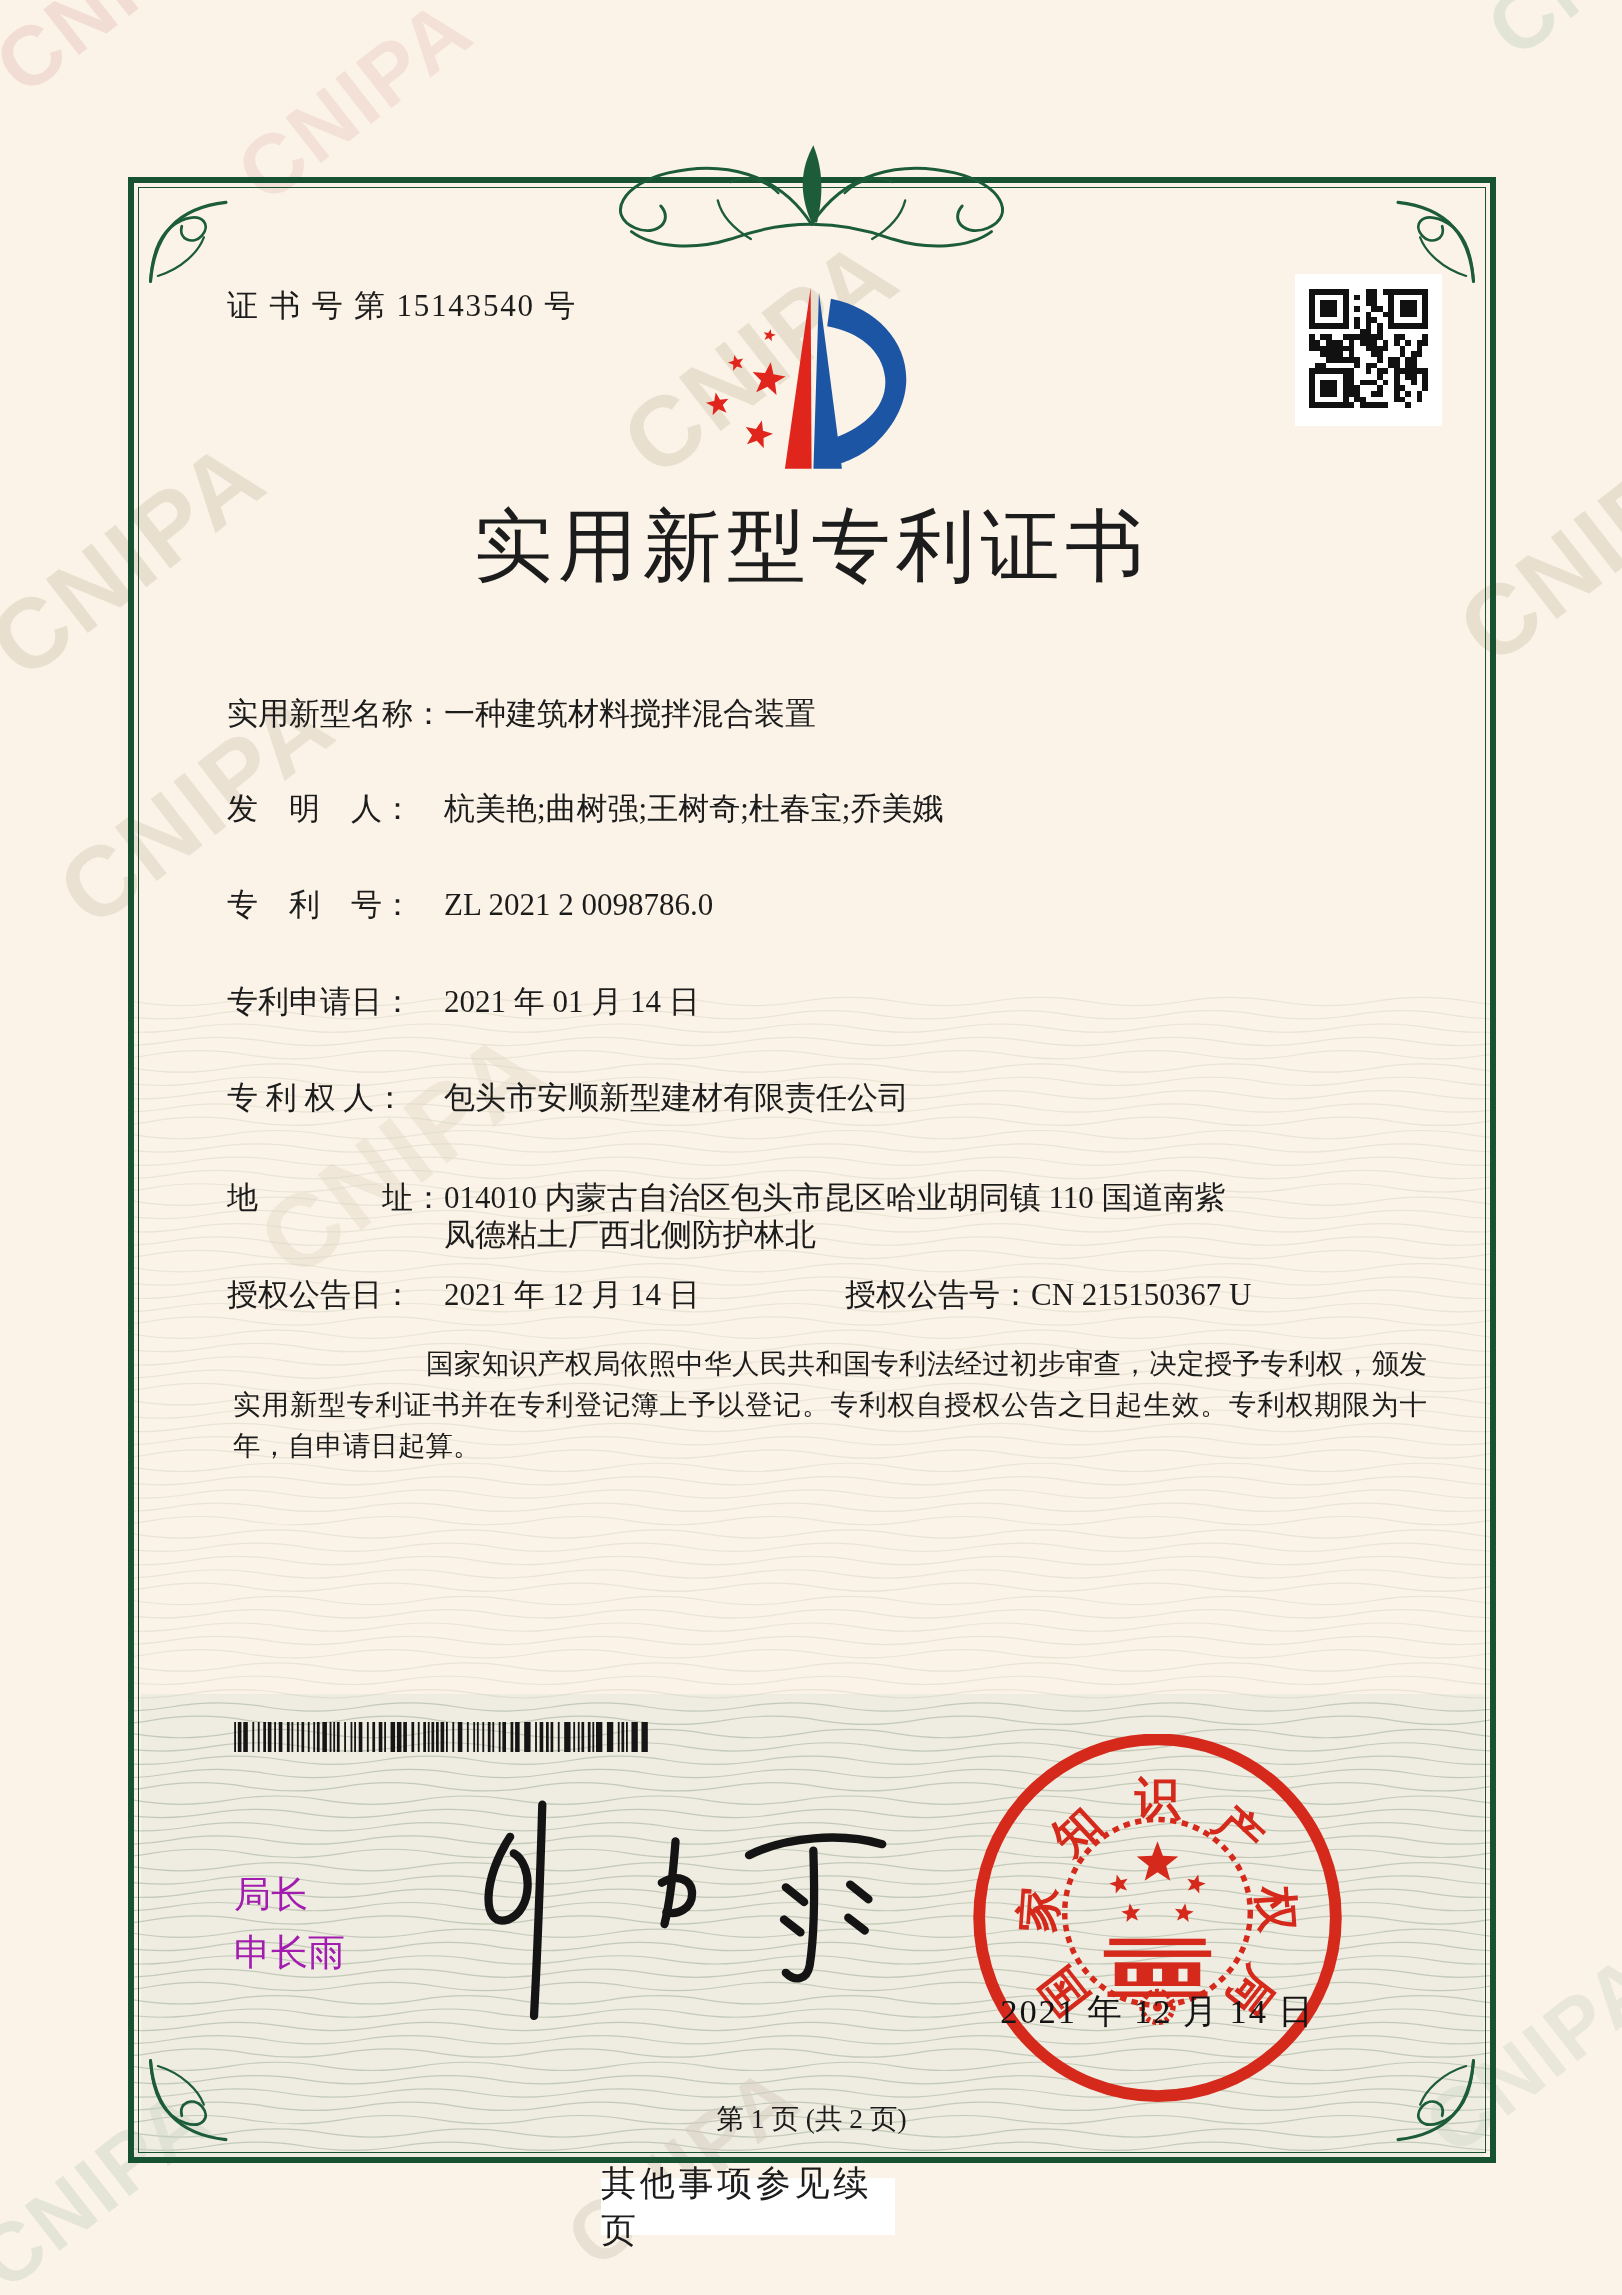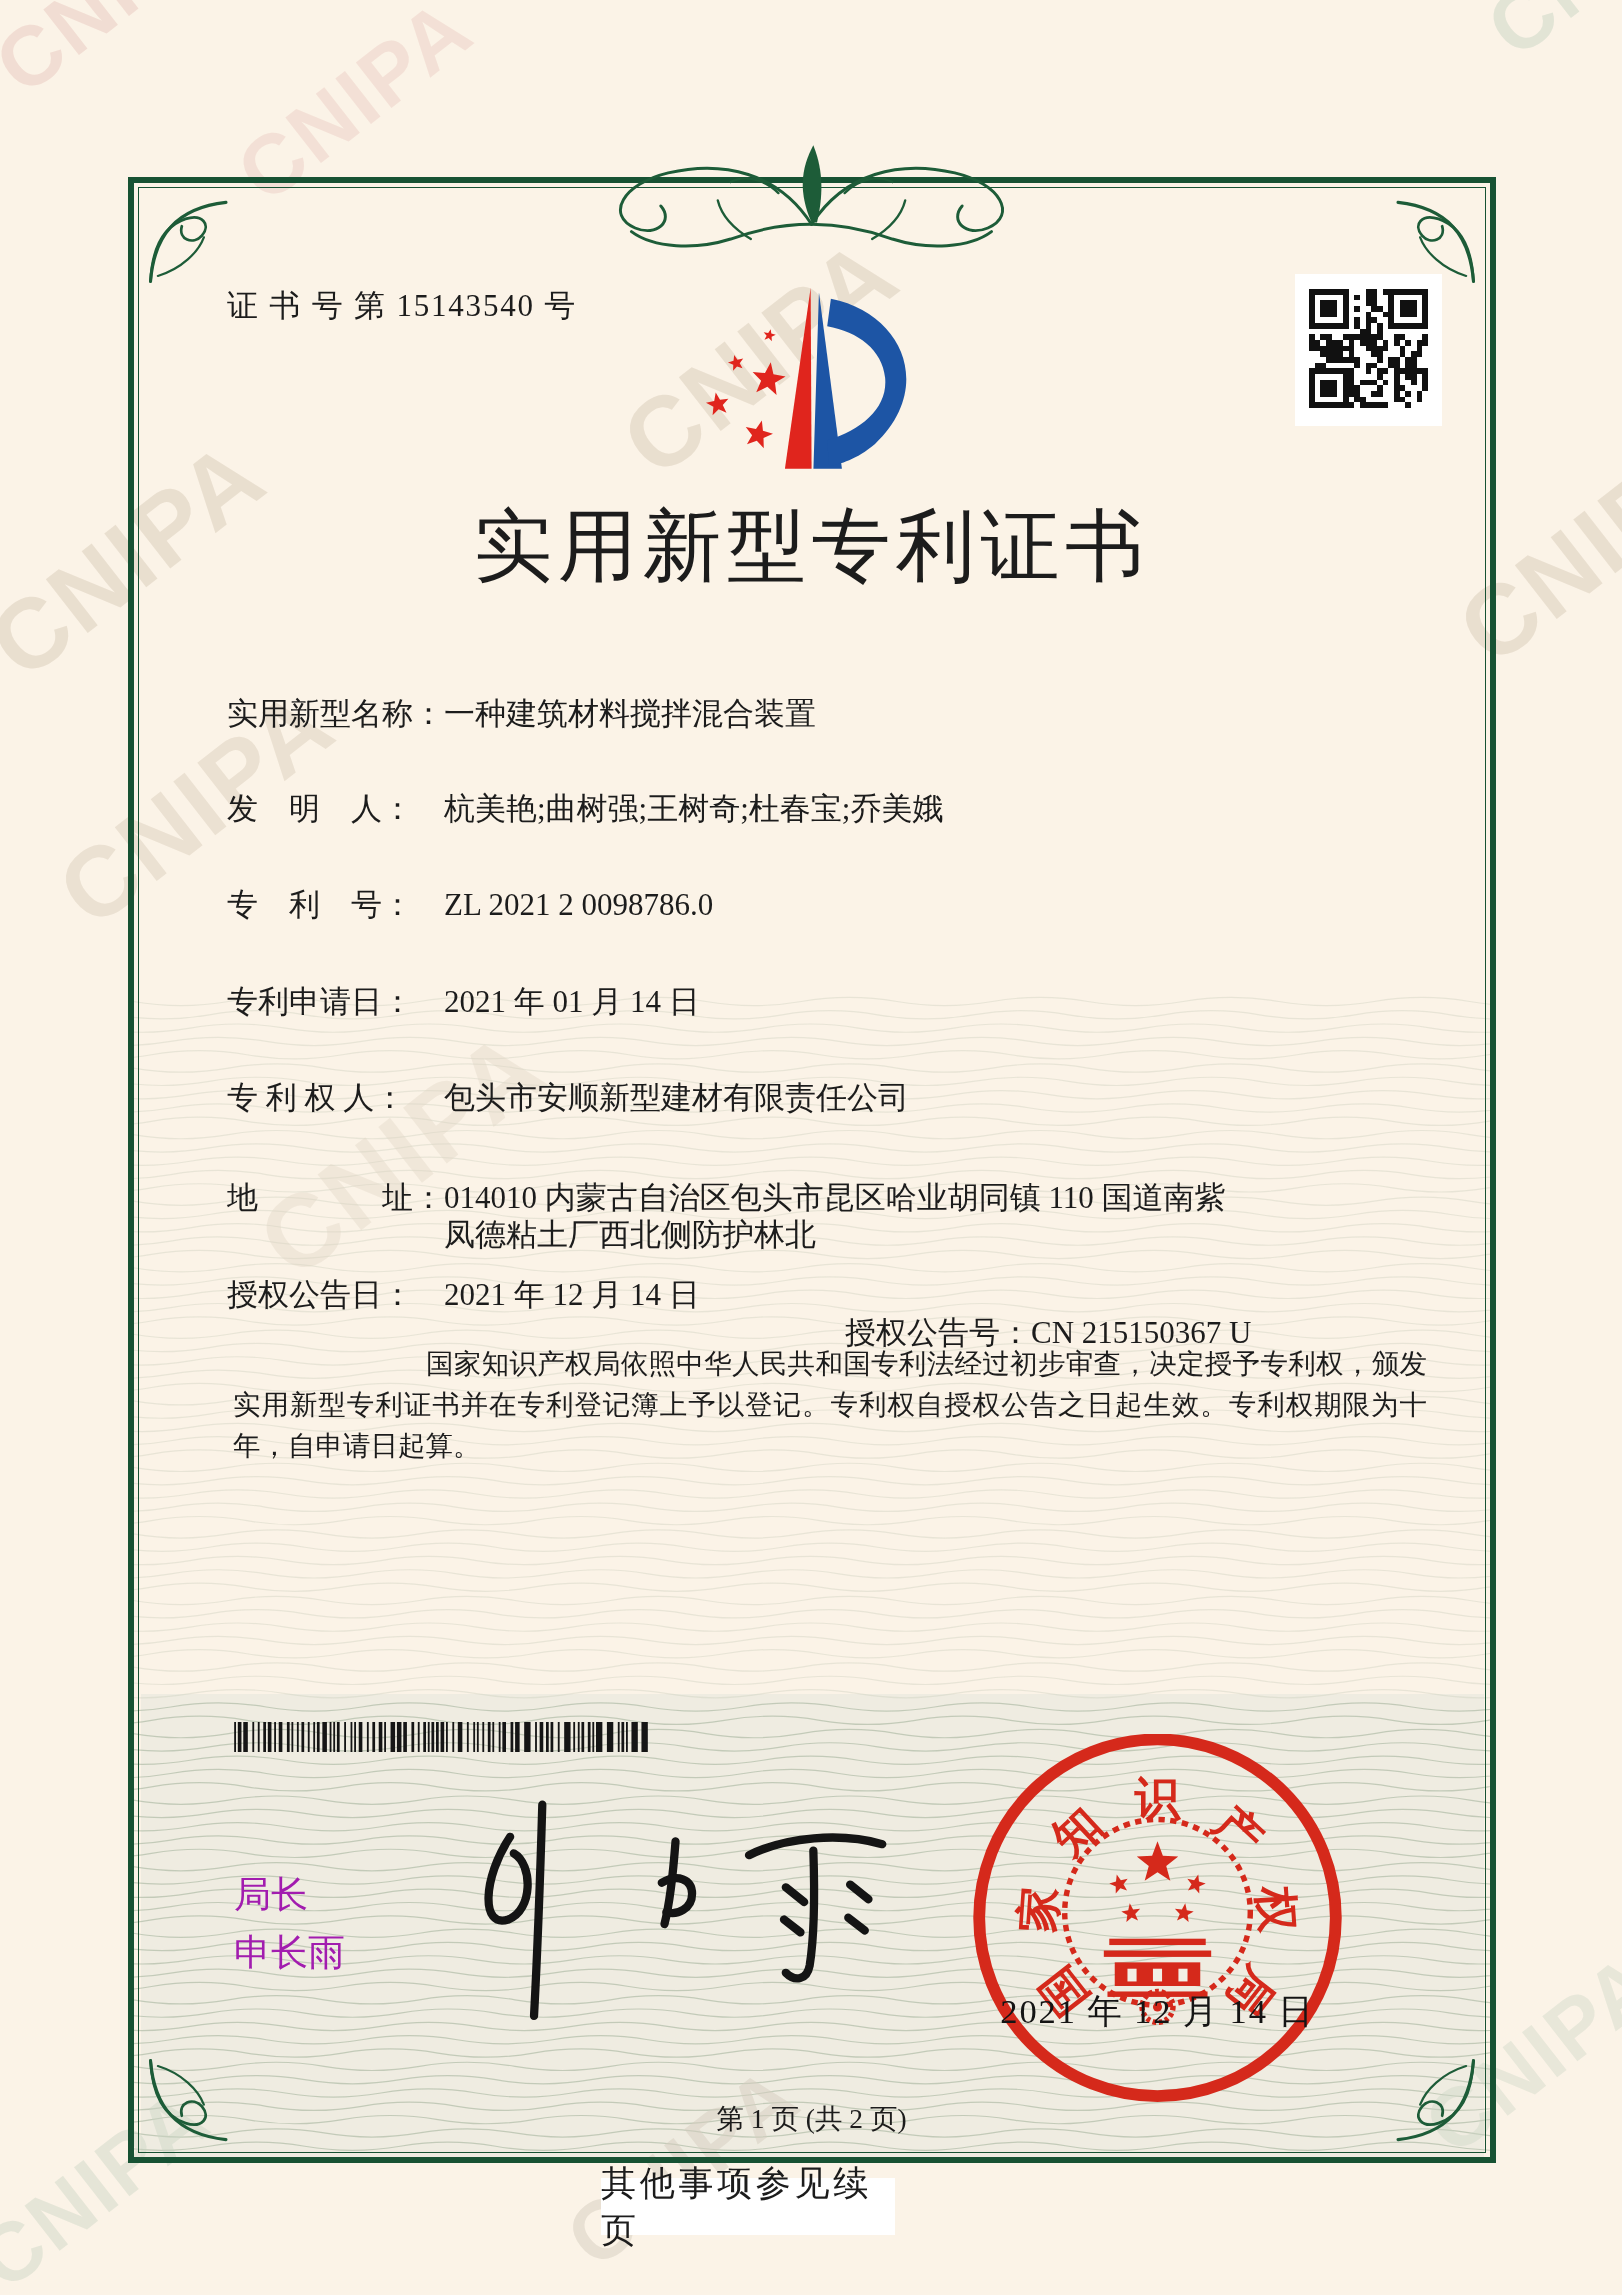--- a/index.html
+++ b/index.html
@@ -460,21 +460,21 @@
 <div class="frow" style="top:1077px;">
   <span class="flabel">专 利 权 人：</span><span class="fvalue">包头市安顺新型建材有限责任公司</span>
 </div>
 <div class="frow" style="top:1177px;">
   <span class="flabel">地　　　　址：</span><span class="fvalue">014010 内蒙古自治区包头市昆区哈业胡同镇 110 国道南紫</span>
 </div>
 <div class="addr2" style="top:1214px;">凤德粘土厂西北侧防护林北</div>
 <div class="frow" style="top:1274px;">
   <span class="flabel">授权公告日：</span><span class="fvalue">2021 年 12 月 14 日</span>
 </div>
-<div class="frow" style="top:1274px;left:845px;margin-top:38px;">
+<div class="frow" style="top:1274px;left:845px;">
   <span class="flabel" style="min-width:0;">授权公告号：</span><span class="fvalue">CN 215150367 U</span>
 </div>
 
 <div class="body-text">
   <p class="p1">国家知识产权局依照中华人民共和国专利法经过初步审查，决定授予专利权，颁发实用新型专利证书并在专利登记簿上予以登记。专利权自授权公告之日起生效。专利权期限为十年，自申请日起算。</p>
 </div>
 
 <svg id="barcode" class="abs" style="left:232px;top:1722px;" width="418" height="30" viewBox="0 0 455 33">
     <rect x="0" y="0" width="2" height="33" fill="#151515"></rect>
     <rect x="4" y="0" width="4" height="33" fill="#151515"></rect>

